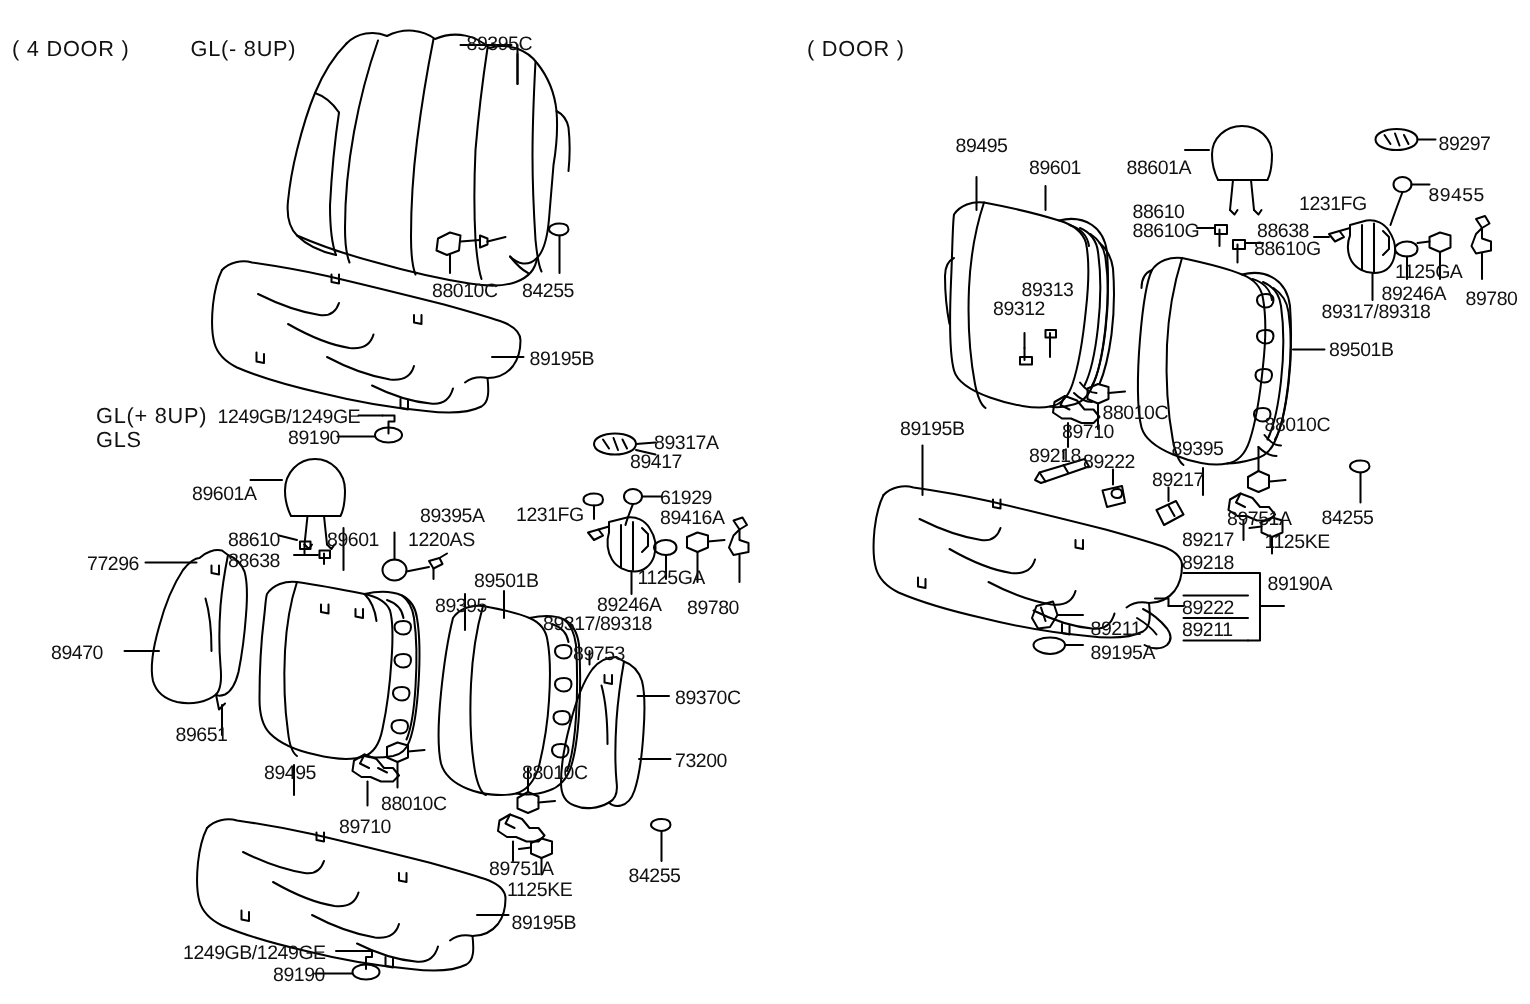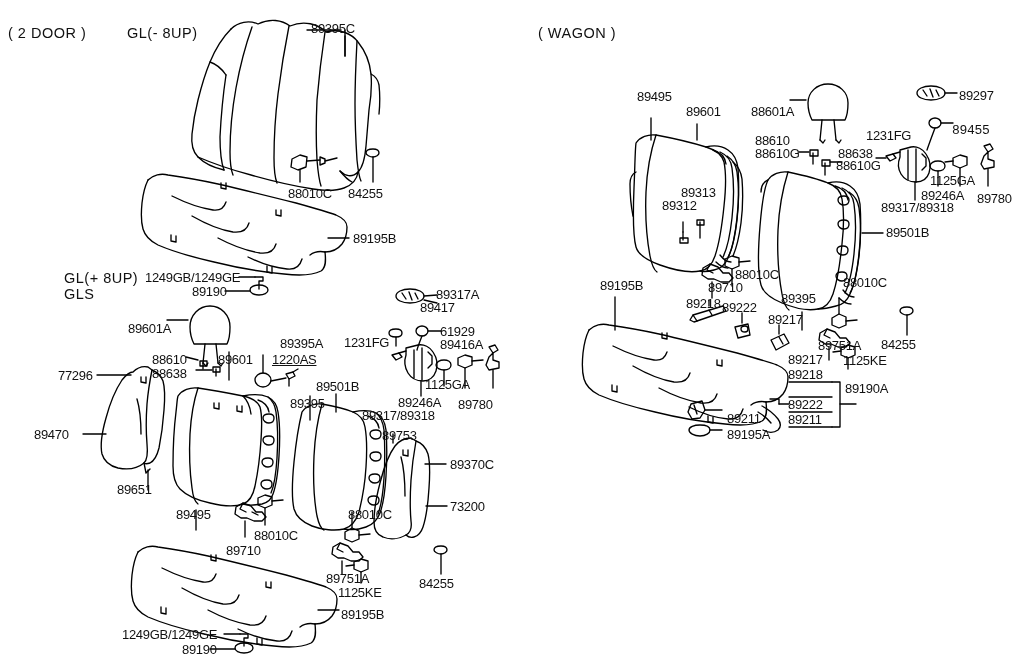--- a/index.html
+++ b/index.html
@@ -497,44 +497,44 @@
         <path d="M789,397 L832,397"></path>
         <path d="M789,412 L832,412"></path>
         <path d="M789,427 L832,427"></path>
         <path d="M779,404 L789,404"></path>
       </g>
       <path d="M779,404 L779,399 L770,399"></path>
 
     </g>
   </svg>
 
-  <div class="hdr" style="left:8px;  top:26px;">( 2 DOOR )</div>
+  <div class="hdr" style="left:8px;  top:26px;">( 4 DOOR )</div>
   <div class="hdr" style="left:127px;top:26px;">GL(- 8UP)</div>
   <div class="hdr" style="left:64px; top:271px;">GL(+ 8UP)</div>
   <div class="hdr" style="left:64px; top:287px;">GLS</div>
-  <div class="hdr" style="left:538px;top:26px;">( WAGON )</div>
+  <div class="hdr" style="left:538px;top:26px;">( DOOR )</div>
 
   <div class="lbl" style="left:311px;top:22px;">89395C</div>
   <div class="lbl" style="left:288px;top:187px;">88010C</div>
   <div class="lbl" style="left:348px;top:187px;">84255</div>
   <div class="lbl" style="left:353px;top:232px;">89195B</div>
   <div class="lbl" style="left:145px;top:271px;">1249GB/1249GE</div>
   <div class="lbl" style="left:192px;top:285px;">89190</div>
 
   <div class="lbl" style="left:436px;top:288px;">89317A</div>
   <div class="lbl" style="left:420px;top:301px;">89417</div>
   <div class="lbl" style="left:128px;top:322px;">89601A</div>
   <div class="lbl" style="left:244px;top:337px;margin-left:36px;">89395A</div>
   <div class="lbl" style="left:344px;top:336px;">1231FG</div>
   <div class="lbl" style="left:440px;top:325px;">61929</div>
   <div class="lbl" style="left:440px;top:338px;">89416A</div>
   <div class="lbl" style="left:152px;top:353px;">88610</div>
   <div class="lbl" style="left:152px;top:367px;">88638</div>
   <div class="lbl" style="left:218px;top:353px;">89601</div>
-  <div class="lbl" style="left:272px;top:353px;text-decoration:underline;">1220AS</div>
+  <div class="lbl" style="left:272px;top:353px;">1220AS</div>
   <div class="lbl" style="left:58px; top:369px;">77296</div>
   <div class="lbl" style="left:316px;top:380px;">89501B</div>
   <div class="lbl" style="left:290px;top:397px;">89395</div>
   <div class="lbl" style="left:425px;top:378px;">1125GA</div>
   <div class="lbl" style="left:398px;top:396px;">89246A</div>
   <div class="lbl" style="left:362px;top:409px;">89317/89318</div>
   <div class="lbl" style="left:458px;top:398px;">89780</div>
   <div class="lbl" style="left:34px; top:428px;">89470</div>
   <div class="lbl" style="left:382px;top:429px;">89753</div>
   <div class="lbl" style="left:450px;top:458px;">89370C</div>

